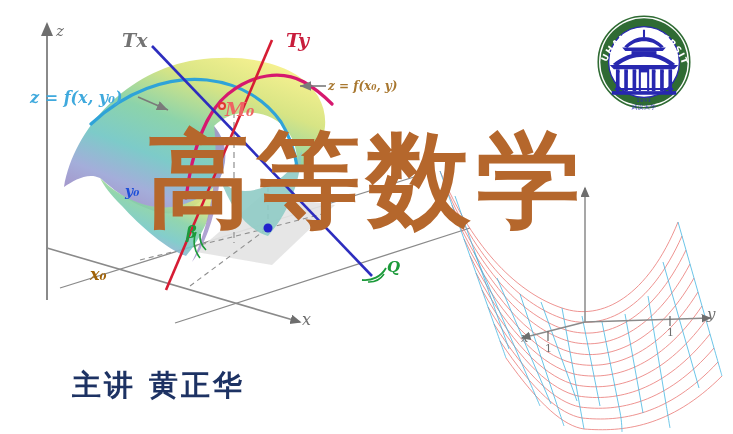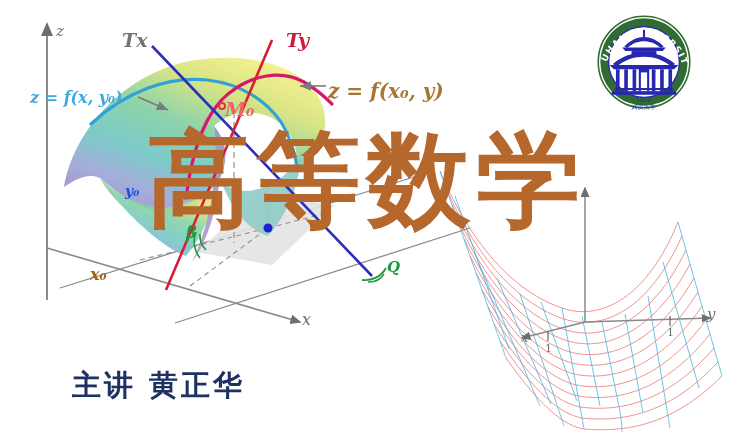--- a/index.html
+++ b/index.html
@@ -59,21 +59,21 @@
   .mlabel {
     position: absolute;
     font-family: "DejaVu Serif", serif;
     font-style: italic;
     font-weight: 700;
     white-space: nowrap;
     z-index: 35;
     user-select: none;
   }
   #lbl-zfxy0 { left: 8px;  top: 88px;  font-size: 16px; color: #3fa9dd; z-index: 20; margin-left: 22px; }
-  #lbl-zfx0y { left: 328px; top: 79px;  font-size: 20px; color: #a8772f; z-index: 20; }
+  #lbl-zfx0y { left: 328px; top: 79px;  font-size: 12px; color: #a8772f; z-index: 20; }
   #lbl-Tx    { left: 122px; top: 29px;  font-size: 19px; color: #737373; text-align: right; }
   #lbl-Ty    { left: 245px; top: 29px;  font-size: 19px; color: #c81d3c; margin-left: 41px; }
   #lbl-M0    { left: 225px; top: 98px;  font-size: 19px; color: #ef6363; text-align: center; }
   #lbl-x0    { left: 90px;  top: 265px; font-size: 16px; color: #a16207; }
   #lbl-y0    { left: 125px; top: 183px; font-size: 14px; color: #1d4ed8; z-index: 20; }
   #lbl-beta  { left: 186px; top: 223px; font-size: 16px; color: #1c9a3a; }
   #lbl-Q     { left: 387px; top: 258px; font-size: 15px; color: #1c9a3a; }
   #lbl-axis-z { left: 56px;  top: 22px;  font-size: 15px; color: #6e6e6e; font-weight: 400; }
   #lbl-axis-x { left: 302px; top: 310px; font-size: 16px; color: #6e6e6e; font-weight: 400; }
   #lbl-axis-y2 { left: 707px; top: 305px; font-size: 15px; color: #6e6e6e; font-weight: 400; }

